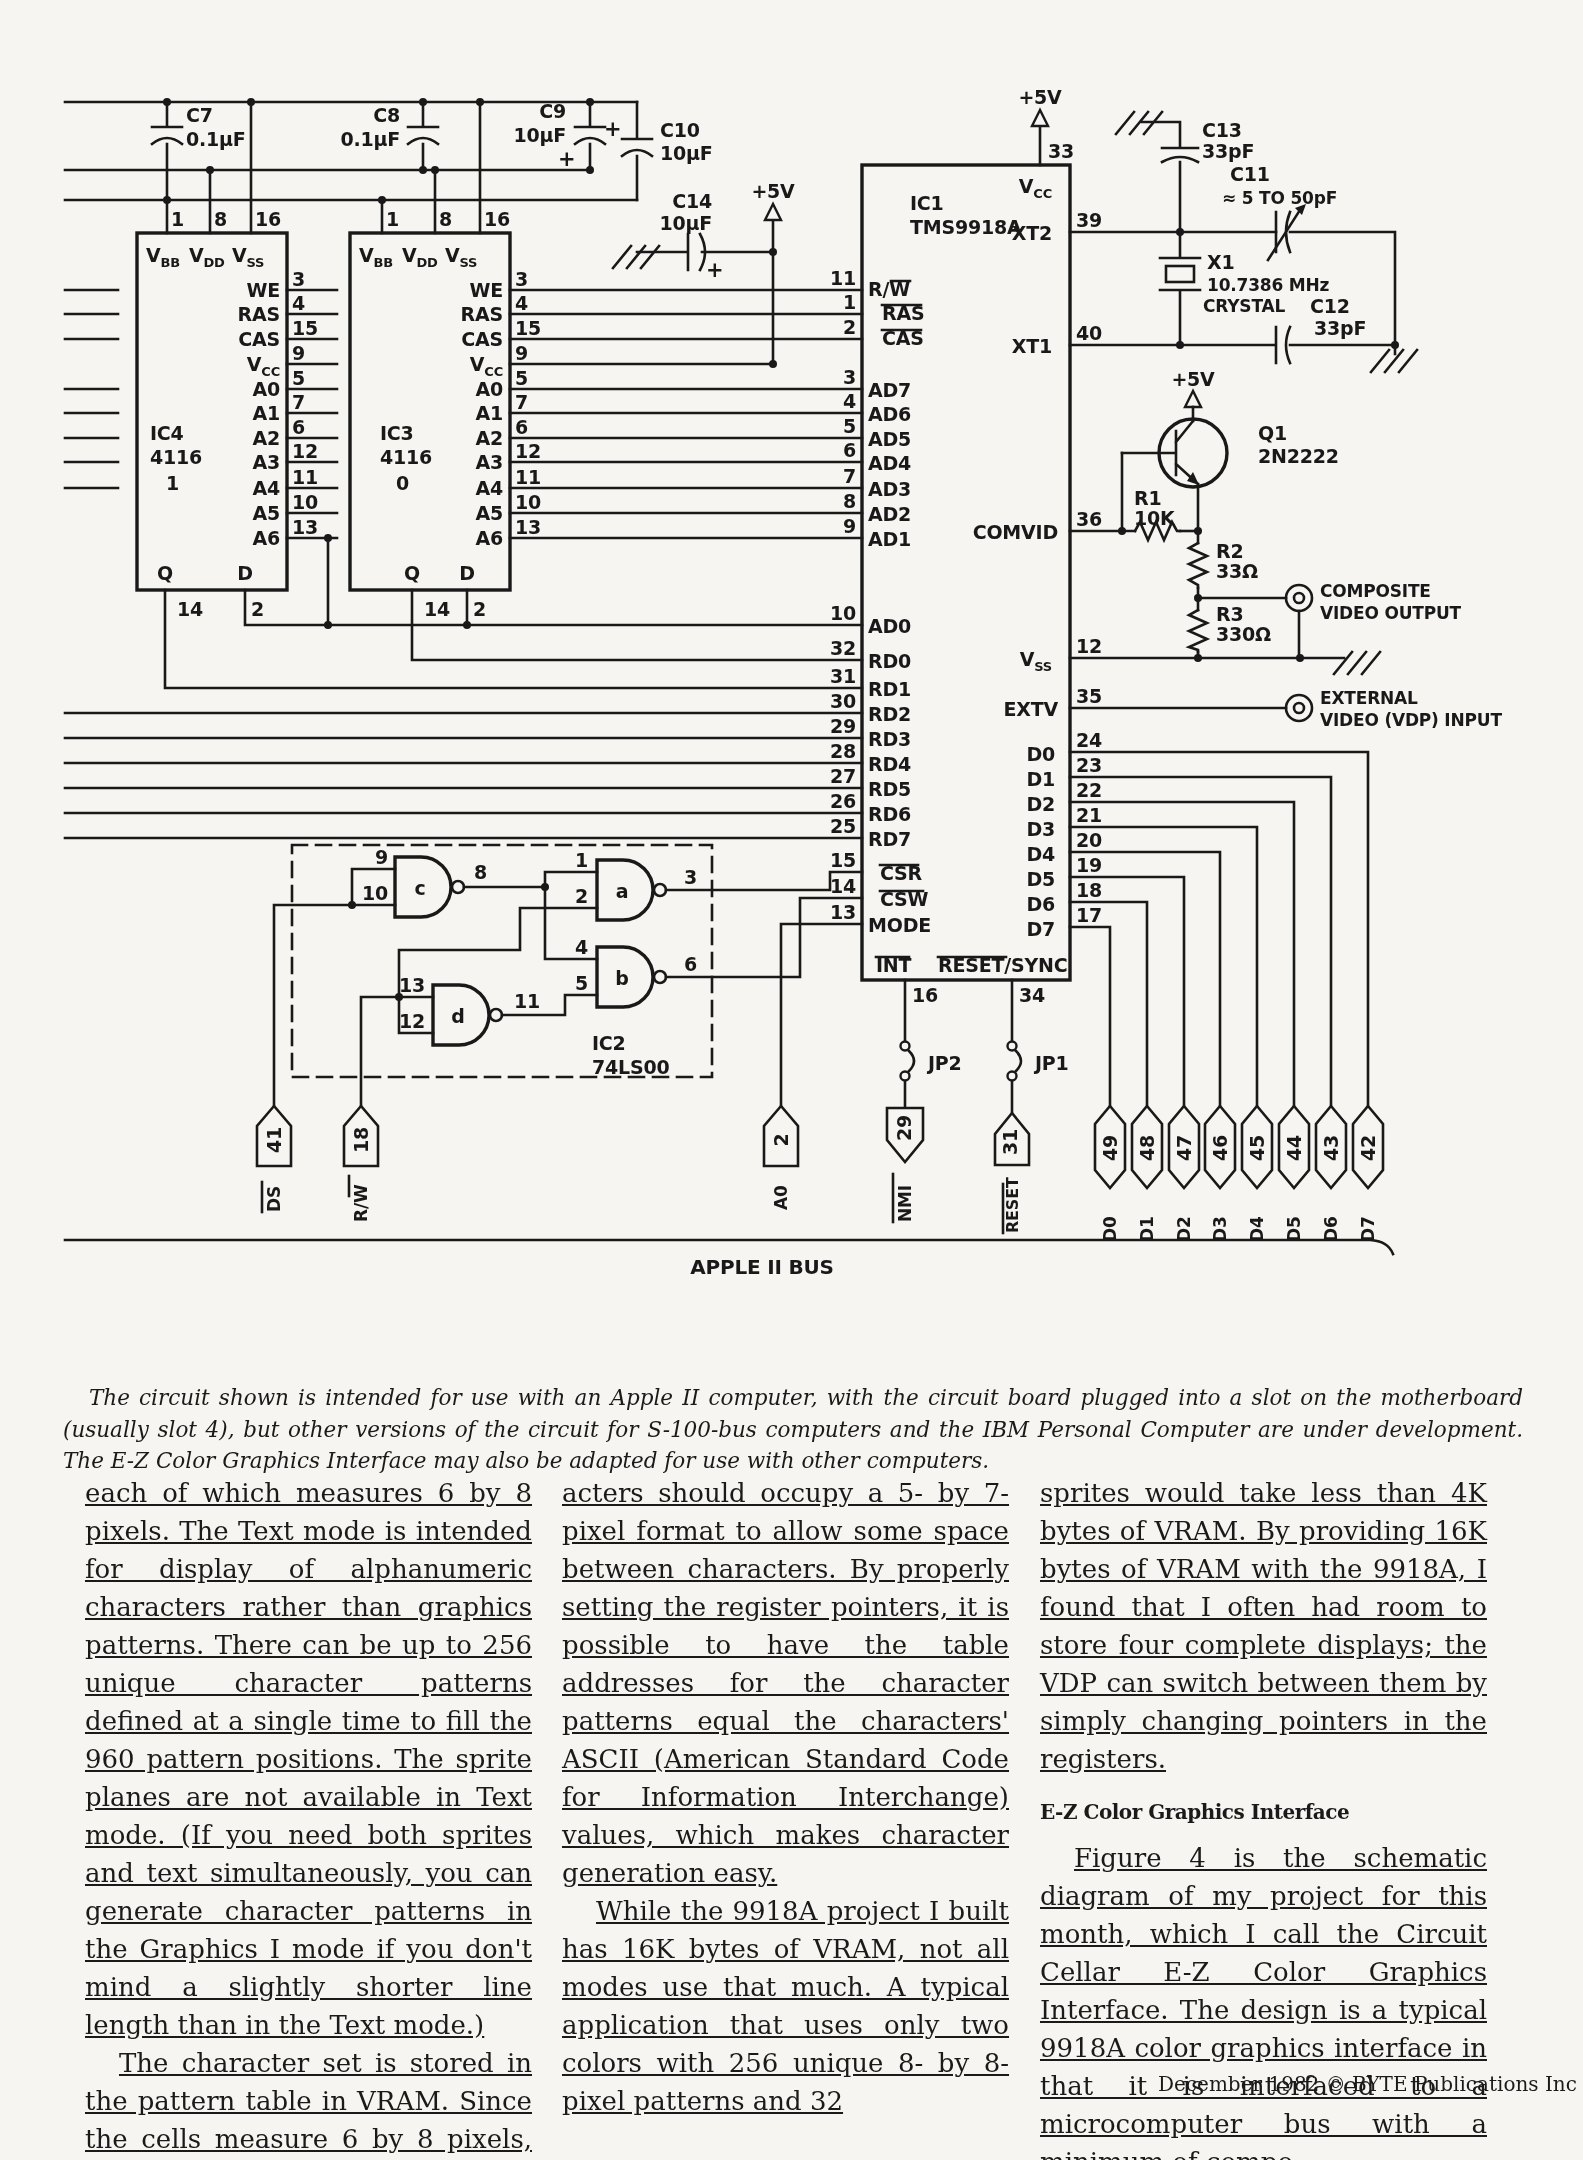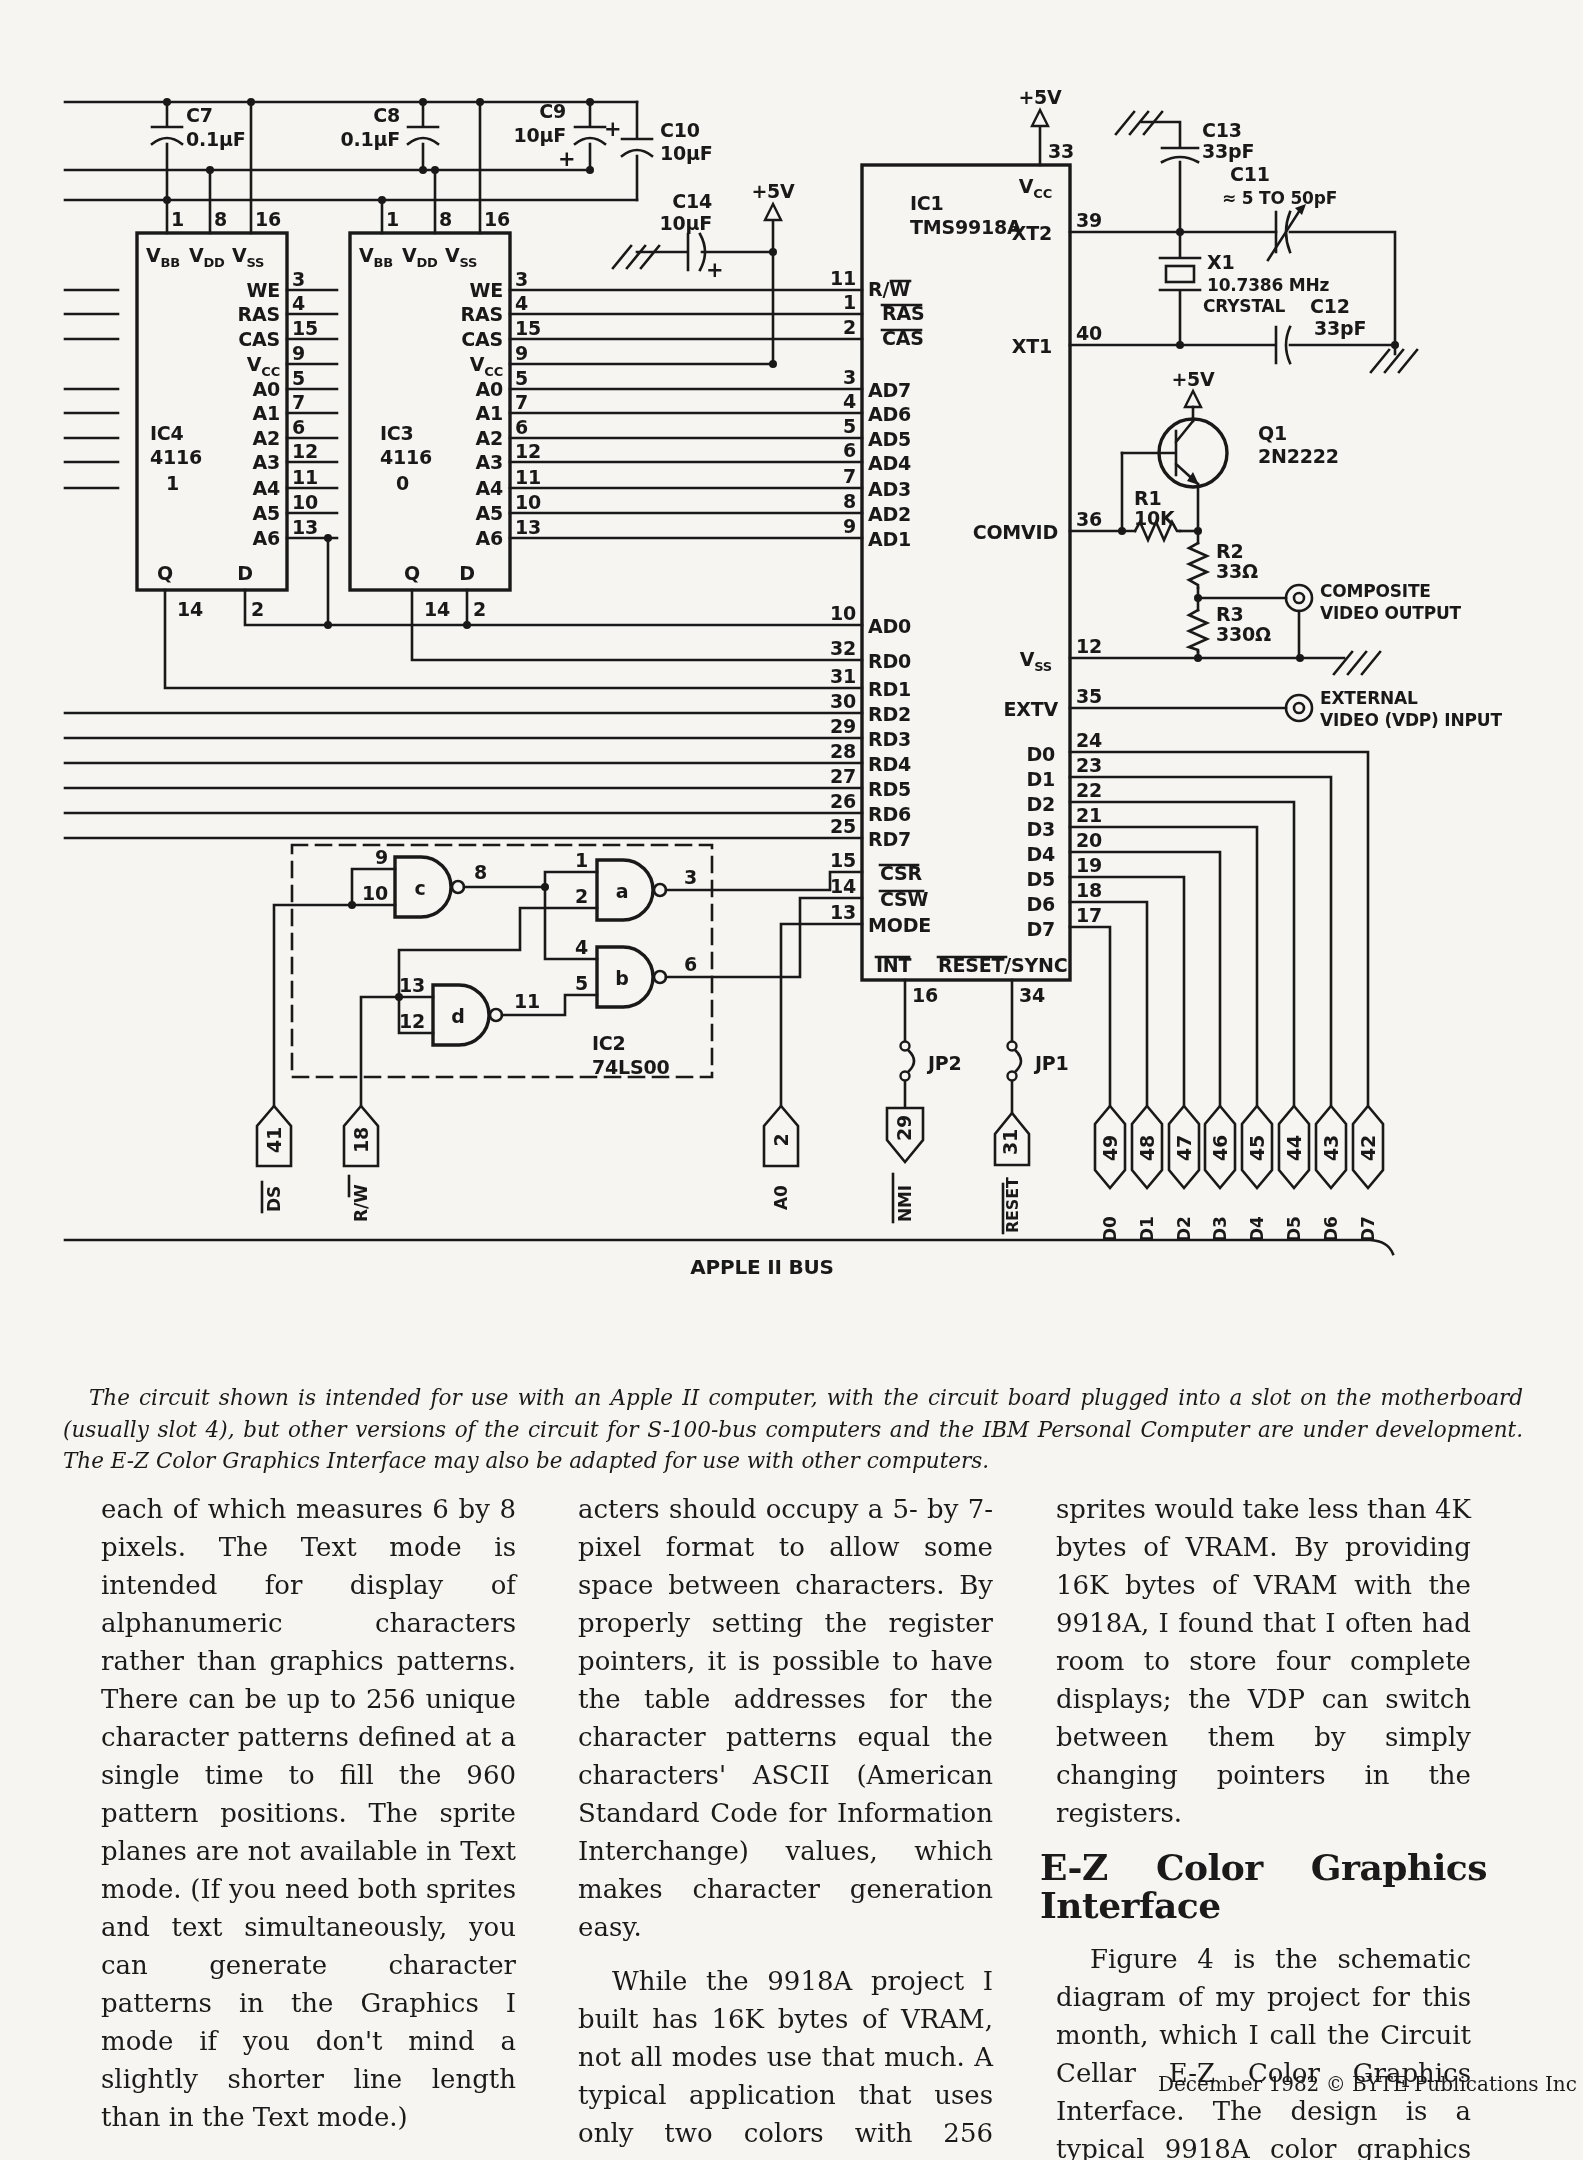--- a/index.html
+++ b/index.html
@@ -12,23 +12,23 @@
   .w{fill:none;stroke:#191919;stroke-width:2.6;stroke-linecap:square}
   .w3{stroke-width:3.4}
   .dsh{stroke-dasharray:15 9}
   .dot{fill:#191919;stroke:none}
   .opn{fill:#f6f5f1;stroke:#191919;stroke-width:2.4}
   .fill{fill:#191919;stroke:none}
   #caption{position:absolute;left:63px;top:1338px;width:1460px;
            font:italic 21.5px/31.5px "DejaVu Serif",serif;text-align:justify;text-indent:26px;margin-top:44px;}
   #cols{position:absolute;left:0;top:1474px;}
   .col{position:absolute;width:447px;font:26px/38px "DejaVu Serif",serif;text-align:justify;}
-  .col p{margin:16px;}
+  .col p{margin:0;text-decoration:underline;}
   .col p.ind{text-indent:34px;}
-  .col h3{font-size:36px;margin:15px 0 8px 0;letter-spacing:-0.5px;}
+  .col h3{font-size:20px;margin:15px 0 8px 0;letter-spacing:-0.5px;}
   #c1{left:85px}#c2{left:562px}#c3{left:1040px}
   #footer{position:absolute;left:1158px;top:2068px;white-space:nowrap;font:20px "DejaVu Serif",serif;}
   #footer .pn{font-size:25px;font-weight:bold;margin-left:30px;}
 </style>
 </head>
 <body>
 
 <svg id="schem" width="1583" height="1300" viewBox="0 0 1583 1300">
 
   <g>

